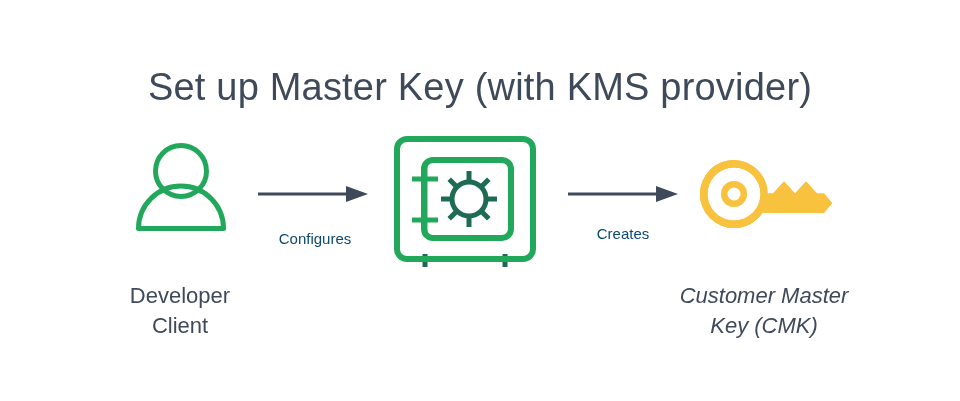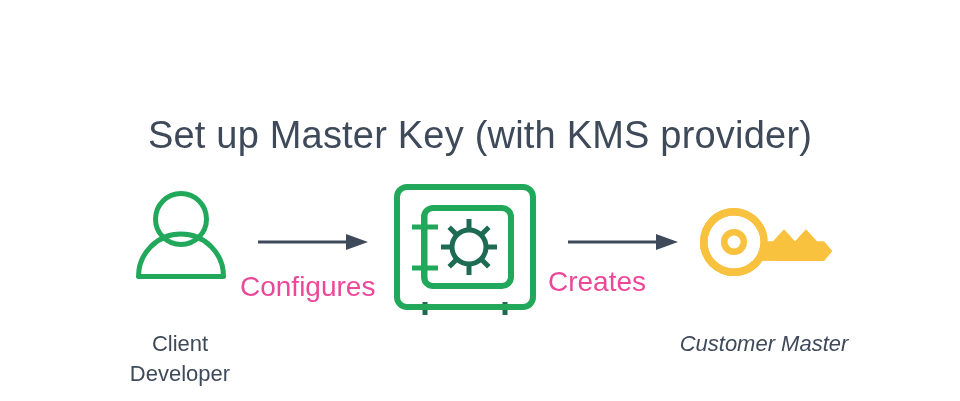--- a/index.html
+++ b/index.html
@@ -12,21 +12,20 @@
     background: #ffffff;
     font-family: "Liberation Sans", sans-serif;
     color: #3c4858;
     overflow: hidden;
   }
   #canvas {
     position: relative;
     width: 960px;
     height: 339px;
     background: #ffffff;
-    margin-top: 48px;
   }
   .title {
     position: absolute;
     left: 0;
     top: 64px;
     width: 960px;
     text-align: center;
     font-size: 38px;
     line-height: 46px;
     font-weight: 400;
@@ -87,46 +86,46 @@
     font-style: italic;
   }
 
   
   .arrow {
     position: absolute;
     height: 22px;
   }
   .arrow-label {
     position: absolute;
-    text-align: left;
-    font-size: 28px;
+    text-align: center;
+    font-size: 15px;
     line-height: 26px;
-    color: #ec4899;
+    color: #0c4a6e;
   }
   #arrow-1 { left: 258px; top: 183px; width: 110px; }
   #arrow-1-label { left: 240px; top: 226px; width: 150px; }
   #arrow-2 { left: 568px; top: 183px; width: 110px; }
   #arrow-2-label { left: 548px; top: 221px; width: 150px; }
 </style>
 </head>
 <body>
 
 <div id="canvas">
 
   <div class="title">Set up Master Key (with KMS provider)</div>
 
   <div class="node" id="person-icon">
     <svg viewBox="0 0 102 100" width="102" height="100" aria-hidden="true">
       <circle cx="51" cy="35" r="25.5" fill="none" stroke="#21a85a" stroke-width="5"></circle>
       <path d="M 8.5 92.5 A 42.5 42.5 0 0 1 93.5 92.5 Z" fill="none" stroke="#21a85a" stroke-width="5" stroke-linejoin="round"></path>
     </svg>
   </div>
   <div class="node-label" id="person-label">
+    <div>Developer</div>
     <div>Client</div>
-    <div>Developer</div>
   </div>
 
   <div class="arrow" id="arrow-1">
     <svg viewBox="0 0 110 22" width="110" height="22" aria-hidden="true">
       <line x1="0" y1="11" x2="92" y2="11" stroke="#3e4a5a" stroke-width="3"></line>
       <polygon points="88,3 110,11 88,19" fill="#3e4a5a"></polygon>
     </svg>
   </div>
   <div class="arrow-label" id="arrow-1-label">Configures</div>
 
@@ -217,15 +216,16 @@
                L 124 52.8 L 132 43 L 124 33.5 L 117 33.5 L 106 21.5
                L 95 33.5 L 84 21.5 L 73 33.5 L 62.5 33.5
                A 34 34 0 0 0 34 0 Z
                M 34 7.5 A 26.5 26.5 0 1 1 34 60.5 A 26.5 26.5 0 1 1 34 7.5 Z" fill="#f8c23f" fill-rule="evenodd"></path>
       <circle cx="34" cy="34" r="13" fill="#f8c23f"></circle>
       <circle cx="34" cy="34" r="6.5" fill="#ffffff"></circle>
     </svg>
   </div>
   <div class="node-label" id="key-label">
     <div>Customer Master</div>
+    <div>Key (CMK)</div>
   </div>
 
 </div>
 
 </body></html>

